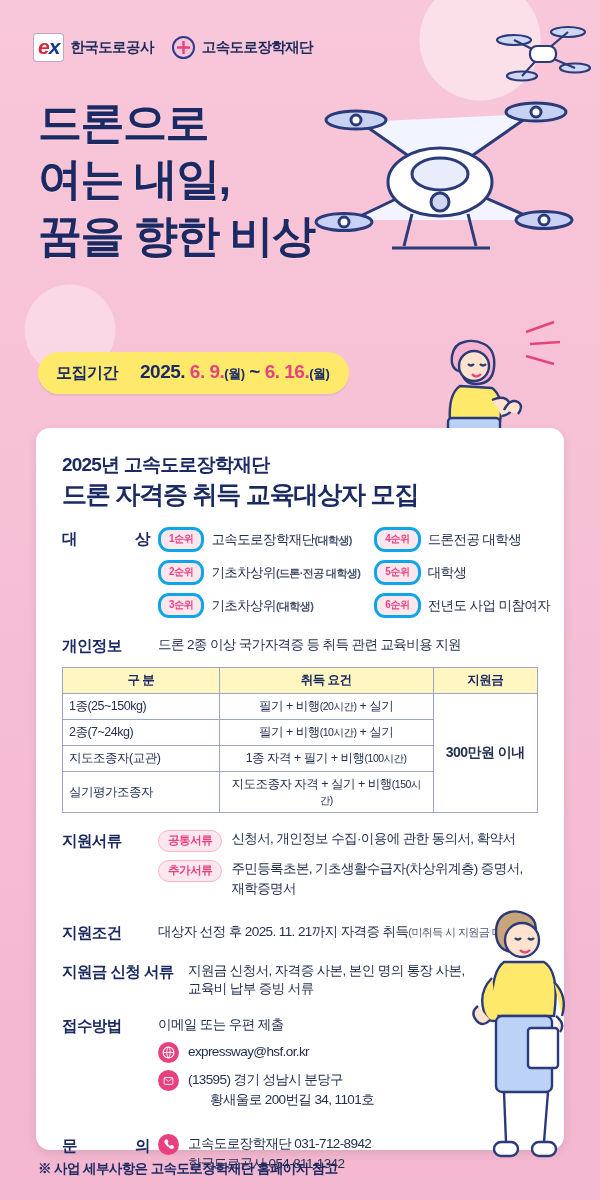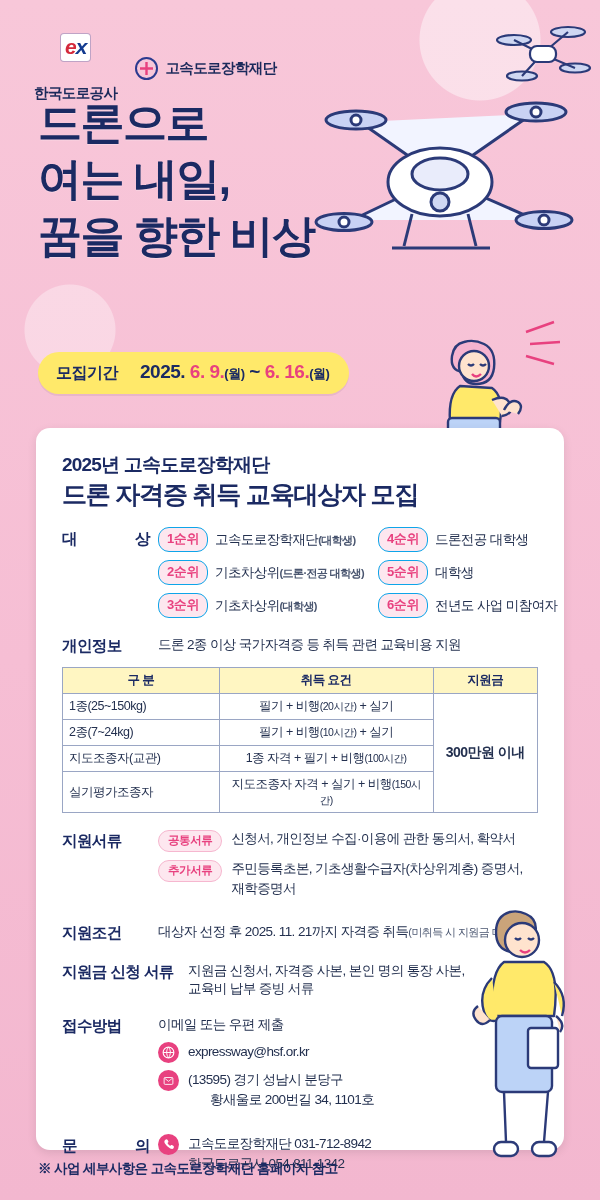--- a/index.html
+++ b/index.html
@@ -13,21 +13,21 @@
   }
   .poster {
     position:absolute; inset:0;
     background:
       radial-gradient(circle at 480px 40px, rgba(255,255,255,0.45) 0 60px, rgba(255,255,255,0) 61px),
       radial-gradient(circle at 70px 330px, rgba(255,255,255,0.35) 0 45px, rgba(255,255,255,0) 46px),
       linear-gradient(180deg,#f8c7d9 0%, #f6bed4 55%, #f3b7cf 100%);
   }
   
   .logos { position:absolute; top:34px; left:34px; display:flex; align-items:center; gap:18px; }
-  .logo-ex { display:flex; align-items:center; gap:23px;flex-direction:column; }
+  .logo-ex { display:flex; align-items:center; gap:7px; }
   .ex-mark {
     font-weight:bold; font-style:italic; font-size:21px; color:#123a8f;
     letter-spacing:-1px; padding:1px 4px 2px 4px;
     border-radius:3px; background:#ffffff;
     box-shadow:0 0 0 1px rgba(18,58,143,0.25);
   }
   .ex-mark .red { color:#d42a3c; }
   .logo-text { font-size:14.5px; font-weight:bold; color:#1b2a5b; letter-spacing:-0.6px; }
   .logo-found { display:flex; align-items:center; gap:7px; }
   .found-mark { width:23px; height:23px; position:relative; }
@@ -83,23 +83,23 @@
     letter-spacing:-0.6px; padding-top:2px;
   }
   .row-label.spread { display:flex; justify-content:space-between; padding-right:8px; }
   .row-body { flex:1; }
 
   
   .targets { display:grid; grid-template-columns:1fr 1fr; gap:8px 14px; }
   .tgt { display:flex; align-items:center; gap:7px; }
   .rank {
     background:#fde7ef; color:#e8417f;
-    border:1px solid #0ea5e9;
+    border:3px solid #0ea5e9;
     border-radius:11px;
-    font-size:13px; font-weight:bold;
+    font-size:10px; font-weight:bold;
     padding:2px 8px 3px 8px; white-space:nowrap;
     letter-spacing:-0.4px;
   }
   .tgt-txt { font-size:13.5px; color:#23304f; letter-spacing:-0.6px; white-space:nowrap; }
   .tgt-txt .sm { font-size:11px; color:#4a5670;font-weight:bold; }
 
   .plain { font-size:13.5px; color:#23304f; letter-spacing:-0.6px; padding-top:2px; }
 
   
   table.fee { width:100%; border-collapse:collapse; margin-top:10px;border-radius:23px; }

